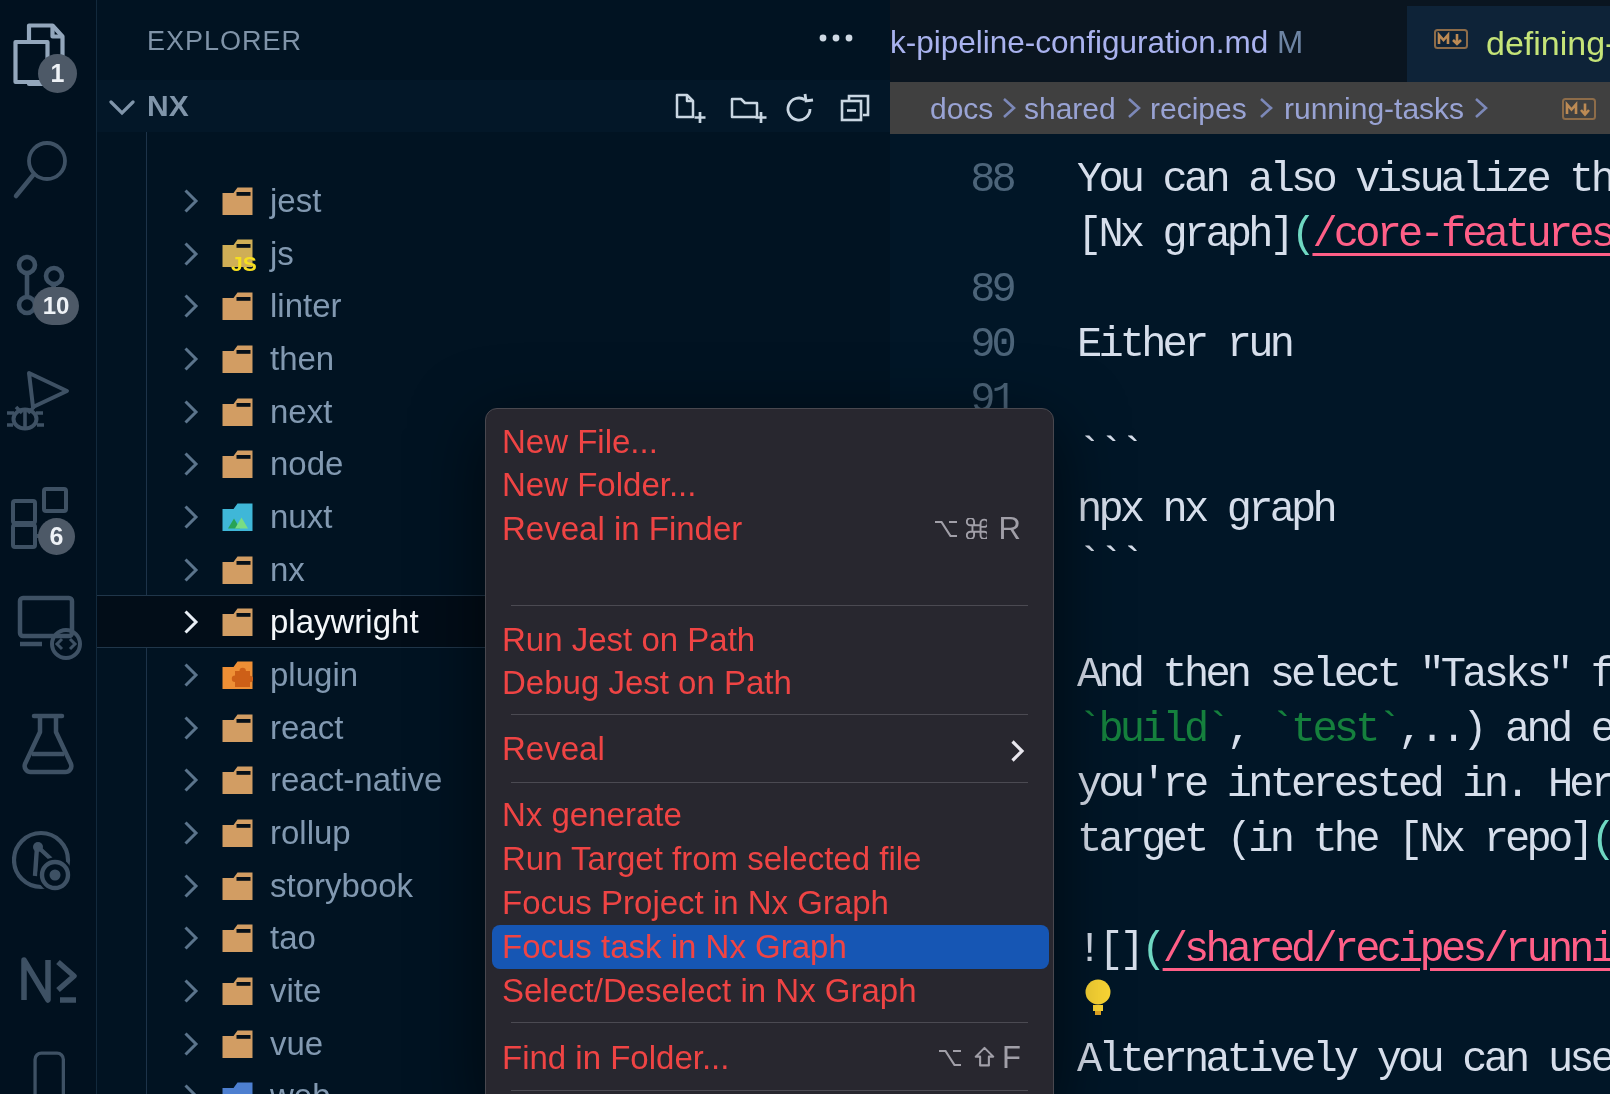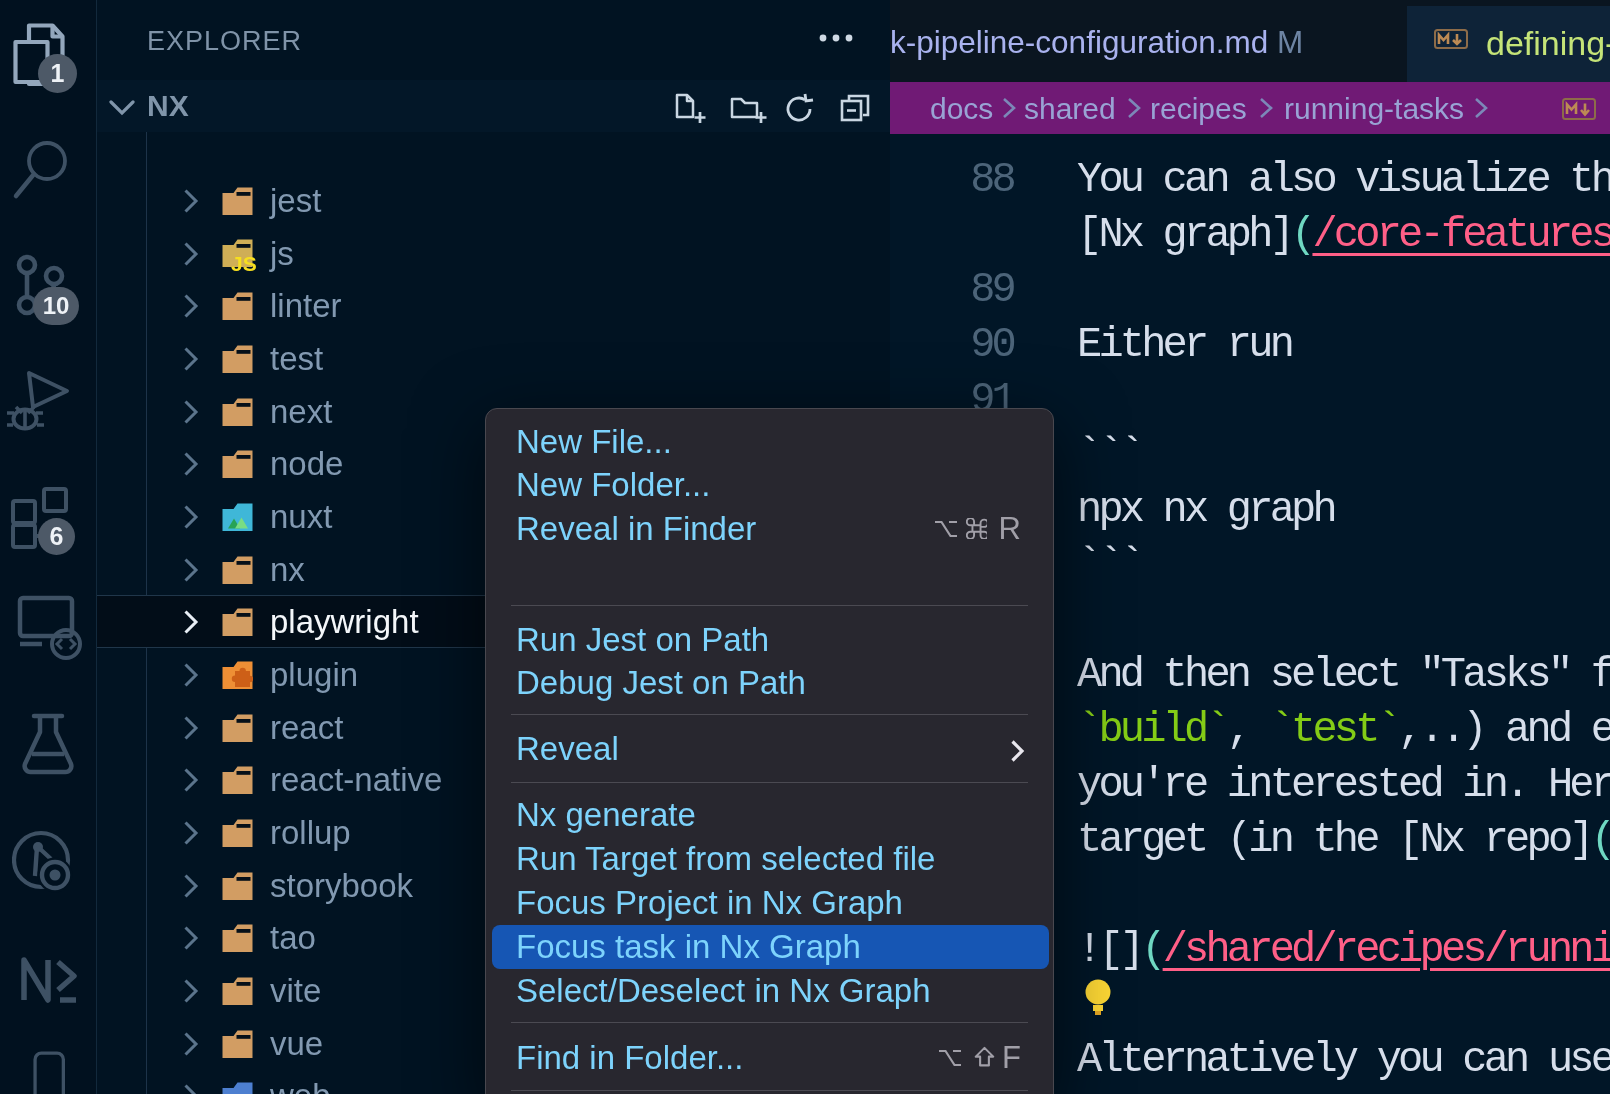--- a/index.html
+++ b/index.html
@@ -37,38 +37,38 @@
   #editor { position:absolute; left:890px; top:0; width:720px; height:1094px;
     background:#011627; }
   #tabbar { position:absolute; left:0; top:0; width:720px; height:82px; background:#0a1520; }
   #tab1 { position:absolute; left:0; top:0; width:514px; height:80px; background:#0a1520;
     overflow:hidden; }
   #tab1 span.fn { position:absolute; left:-42px; top:24px; font-size:31.5px; color:#a9b2ee;
     white-space:nowrap; }
   #tab2 { position:absolute; left:517px; top:6px; width:203px; height:76px; background:#0e2338; }
   #tab2 .fn { position:absolute; left:79px; top:18px; font-size:34px; color:#c5e478;
     white-space:nowrap; }
-  #crumbs { position:absolute; left:0; top:82px; width:720px; height:52px; background:#701a75;
+  #crumbs { position:absolute; left:0; top:82px; width:720px; height:52px; background:#404040;
     font-size:30px; color:#99a3d4; }
   .crumb { position:absolute; top:10px; white-space:nowrap; }
   #code { position:absolute; left:0; top:134px; width:720px; height:960px;
     font-family:"Liberation Mono", monospace; font-size:42px; letter-spacing:-3.8px;
     color:#d6deeb; }
   .ln { position:absolute; width:123px; text-align:right; color:#4c6479; }
   .cl { position:absolute; left:187px; white-space:pre; }
   .pink { color:#ff5f87; text-decoration:underline; text-decoration-thickness:3px;
     text-underline-offset:7px; }
   .teal { color:#6fd8c2; }
-  .grn { color:#84cc16; }
+  .grn { color:#15803d; }
 
   
   #menu { position:absolute; left:485px; top:408px; width:569px; height:700px;
     background:#28272f; border:1px solid #49484f; border-radius:12px;
     box-shadow:0 18px 70px rgba(0,0,0,.6); }
-  .mi { position:absolute; left:30px; font-size:33px; color:#7dd3fc; white-space:nowrap; }
+  .mi { position:absolute; left:16px; font-size:33px; color:#ef4444; white-space:nowrap; }
   .msep { position:absolute; left:25px; width:517px; height:1px; background:#4b4a52; }
   .msc { position:absolute; color:#a19fa8; font-size:31px; }
   #mhl { position:absolute; left:6px; top:516px; width:557px; height:44px;
     background:#1656b4; border-radius:8px; }
 </style>
 </head>
 <body>
 <div id="stage">
   <div id="actbar">
 
@@ -203,21 +203,21 @@
         <span class="rlabel">linter</span>
       </div>
     <div class="row" style="top:332px">
         <svg class="rchev" width="16" height="26" viewBox="0 0 16 26">
           <path d="M2.5 2.5 L13 13 L2.5 23.5" fill="none" stroke="#5b748c" stroke-width="3"></path>
         </svg>
         <svg class="ricon" width="31" height="30" viewBox="0 0 31 30">
           <path d="M0.5 7 H11.5 L15.5 1.5 H30.5 V29 H0.5 Z" fill="#d29d63"></path>
           <rect x="14.5" y="6" width="14" height="3.8" fill="#061019"></rect>
         </svg>
-        <span class="rlabel">test</span>
+        <span class="rlabel">then</span>
       </div>
     <div class="row" style="top:385px">
         <svg class="rchev" width="16" height="26" viewBox="0 0 16 26">
           <path d="M2.5 2.5 L13 13 L2.5 23.5" fill="none" stroke="#5b748c" stroke-width="3"></path>
         </svg>
         <svg class="ricon" width="31" height="30" viewBox="0 0 31 30">
           <path d="M0.5 7 H11.5 L15.5 1.5 H30.5 V29 H0.5 Z" fill="#d29d63"></path>
           <rect x="14.5" y="6" width="14" height="3.8" fill="#061019"></rect>
         </svg>
         <span class="rlabel">next</span>

